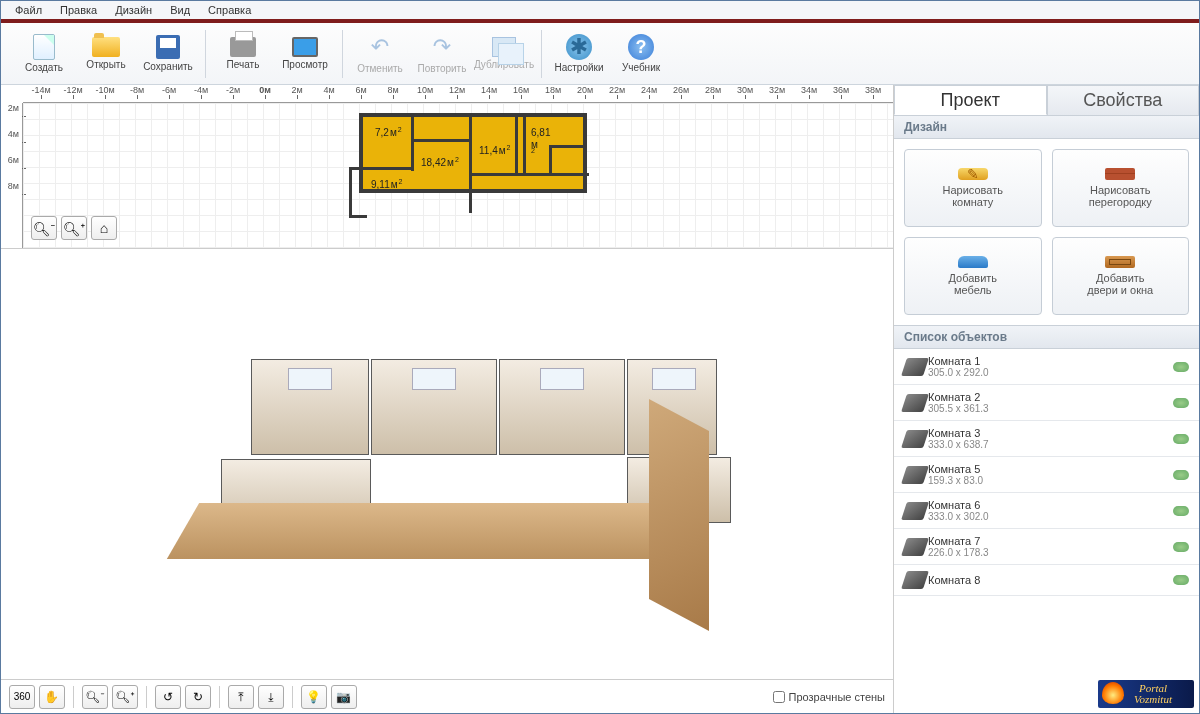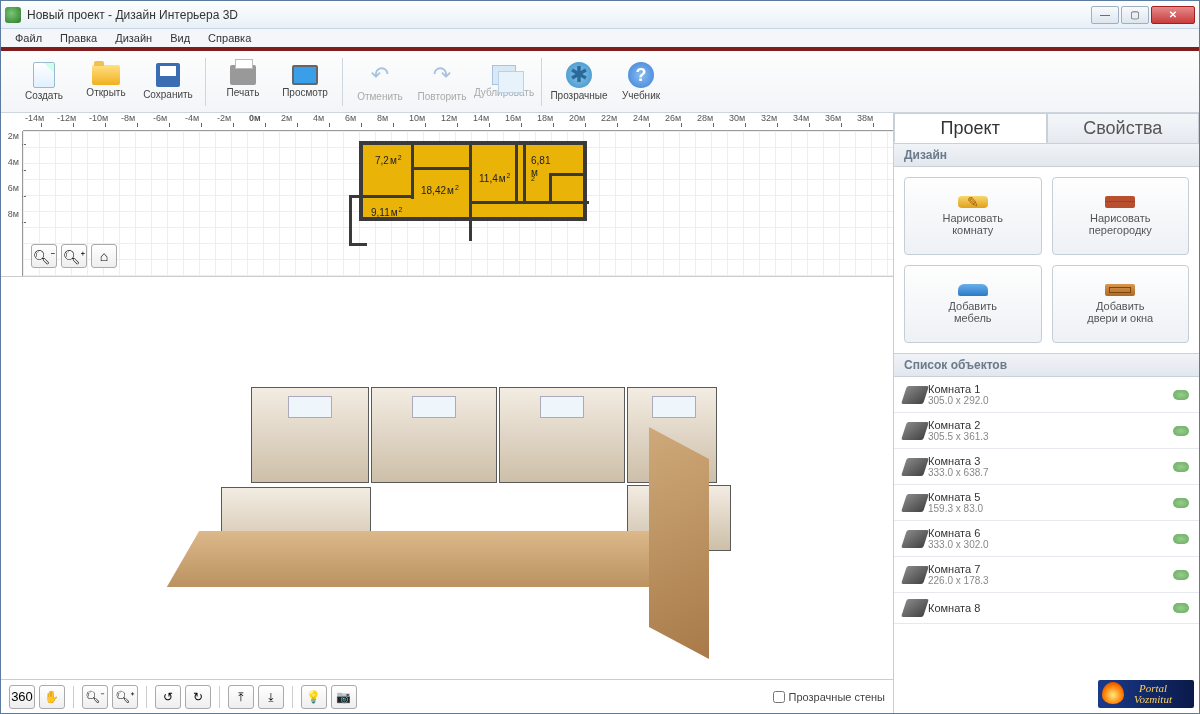--- a/index.html
+++ b/index.html
@@ -40,21 +40,21 @@
 .ticon.settings { width: 26px; height: 26px; border-radius: 50%; background: radial-gradient(circle, #89c4ec, #3a8fc8); position: relative; }
 .ticon.settings::before { content:"✱"; position:absolute; inset:0; display:flex; align-items:center; justify-content:center; color:#2a6a98; font-size:22px; }
 .ticon.help { width: 26px; height: 26px; border-radius: 50%; background: radial-gradient(circle, #8abef0, #3a7ed8); color: #fff; font-size: 18px; font-weight: bold; display: flex; align-items: center; justify-content: center; }
 
 .workspace { flex: 1; display: flex; min-height: 0; }
 
 .main-area { flex: 1; display: flex; flex-direction: column; border-right: 1px solid #ccc; min-width: 0; }
 
 .plan-view { height: 164px; background: #fff; position: relative; border-bottom: 1px solid #ccc; overflow: hidden; }
 .hruler { position: absolute; top: 0; left: 22px; right: 0; height: 18px; background: #fff; border-bottom: 1px solid #999; display: flex; align-items: flex-start; padding-left: 2px; }
-.hruler .tick { flex: 0 0 32px; font-size: 9px; color: #555; position: relative; }
+.hruler .tick { flex: 0 0 32px; font-size: 9px; color: #555; text-align: center; position: relative; }
 .hruler .tick::after { content: ""; position: absolute; bottom: -4px; left: 50%; width: 1px; height: 4px; background: #666; }
 .hruler .tick.zero { font-weight: bold; }
 .vruler { position: absolute; top: 18px; left: 0; bottom: 0; width: 22px; background: #fff; border-right: 1px solid #999; display: flex; flex-direction: column; }
 .vruler .vtick { height: 26px; font-size: 9px; color: #555; text-align: right; padding-right: 3px; position: relative; }
 .vruler .vtick::after { content: ""; position: absolute; right: -4px; top: 50%; height: 1px; width: 4px; background: #666; }
 .grid-area { position: absolute; top: 18px; left: 22px; right: 0; bottom: 0; background-image: linear-gradient(#eee 1px, transparent 1px), linear-gradient(90deg, #eee 1px, transparent 1px); background-size: 16px 16px; }
 .floorplan { position: absolute; top: 28px; left: 358px; width: 228px; height: 80px; border: 4px solid #3a3a3a; background: #eab308; }
 .floorplan .wall { position: absolute; background: #3a3a3a; }
 .floorplan .room-label { position: absolute; font-size: 10px; color: #222; display:flex; align-items:baseline; gap:1px;}
 .floorplan .room-label .sup{font-size:7px; position:relative; top:-4px;}
@@ -107,29 +107,20 @@
 .obj-item .obj-vis { width: 16px; height: 10px; border-radius: 5px; background: radial-gradient(ellipse,#9c8,#6a6); flex-shrink: 0; }
 
 .footer-watermark { position: absolute; right: 6px; bottom: 6px; width: 96px; height: 28px; background: linear-gradient(90deg,#1a3a8a,#0a1a4a); color: #ffd060; font-style: italic; font-family: Georgia, serif; font-size: 11px; display: flex; flex-direction: column; align-items: center; justify-content: center; line-height: 1; border-radius: 2px; }
 .footer-watermark .fire{position:absolute;left:4px;top:2px;width:22px;height:22px;background:radial-gradient(circle at 50% 60%, #ffec80, #ff7a00 55%, #c02000);border-radius:50% 50% 50% 50%/60% 60% 40% 40%;}
 .footer-watermark span{margin-left:14px;}
 </style>
 </head>
 <body>
 
 <div class="window">
-  <div class="titlebar">
-    <div class="app-icon"></div>
-    <div class="title">Новый проект - Дизайн Интерьера 3D</div>
-    <div class="win-controls">
-      <div class="win-btn">—</div>
-      <div class="win-btn">▢</div>
-      <div class="win-btn close">✕</div>
-    </div>
-  </div>
 
   <div class="menubar">
     <div class="menu-item">Файл</div>
     <div class="menu-item">Правка</div>
     <div class="menu-item">Дизайн</div>
     <div class="menu-item">Вид</div>
     <div class="menu-item">Справка</div>
   </div>
 
   <div class="toolbar">
@@ -170,21 +161,21 @@
         </div>
       <div class="tbtn disabled">
           <div class="ticon dup"></div>
           <div class="tlabel">Дублировать</div>
         </div>
     </div>
     <div class="sep"></div>
     <div class="tgroup">
       <div class="tbtn">
           <div class="ticon settings"></div>
-          <div class="tlabel">Прозрачные</div>
+          <div class="tlabel">Настройки</div>
         </div>
       <div class="tbtn">
           <div class="ticon help">?</div>
           <div class="tlabel">Учебник</div>
         </div>
     </div>
   </div>
 
   <div class="workspace">
     <div class="main-area">
@@ -273,21 +264,21 @@
             </div>
           <div class="roomblock e"></div>
           <div class="roomblock f"></div>
           <div class="front-wall"></div>
           <div class="side-wall"></div>
         </div>
       </div>
 
       <div class="bottom-toolbar">
         <div class="bt-btn">
-            <span style="font-size:13px">360</span>
+            <span style="font-size:10px">360</span>
           </div>
         <div class="bt-btn">
             <span>✋</span>
           </div>
         <div class="bt-sep"></div>
         <div class="bt-btn">
             <span>🔍︎⁻</span>
           </div>
         <div class="bt-btn">
             <span>🔍︎⁺</span>

